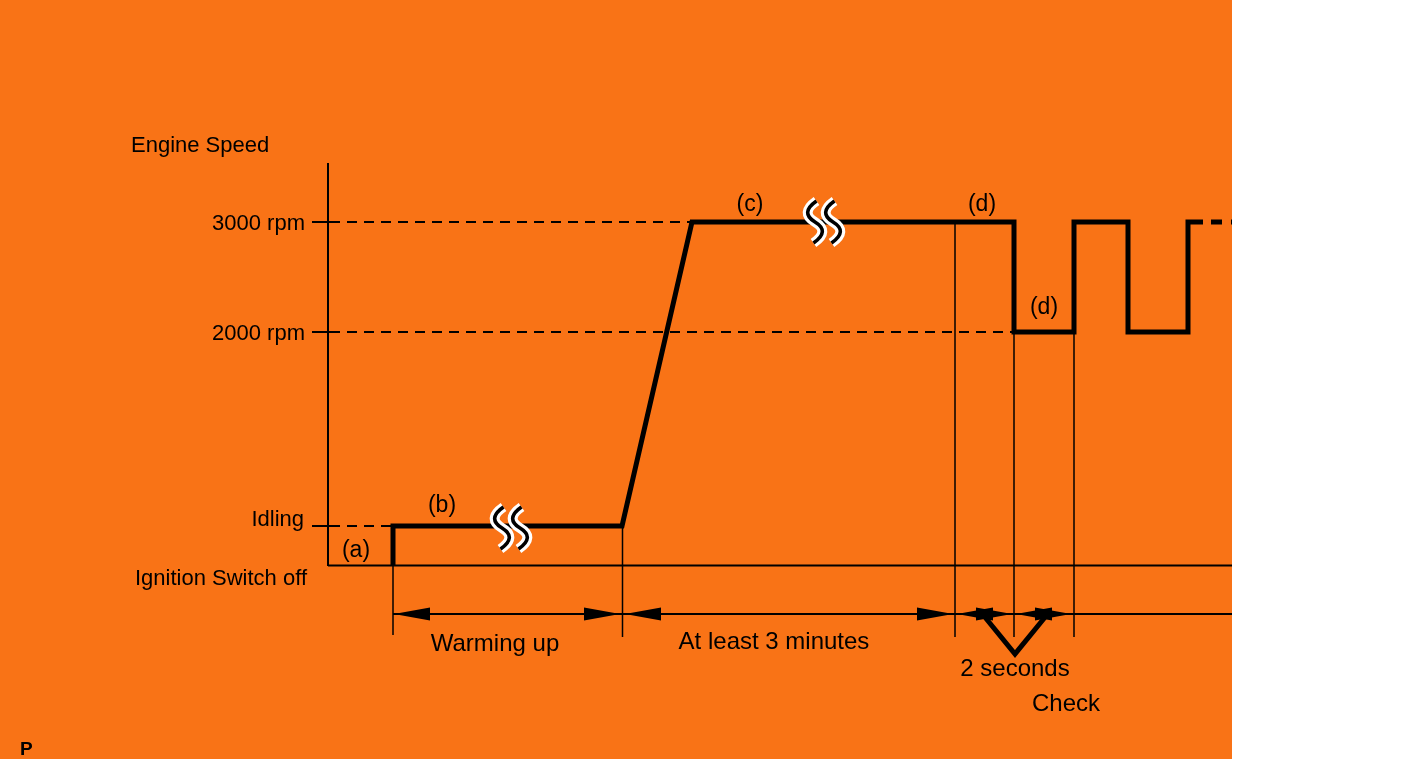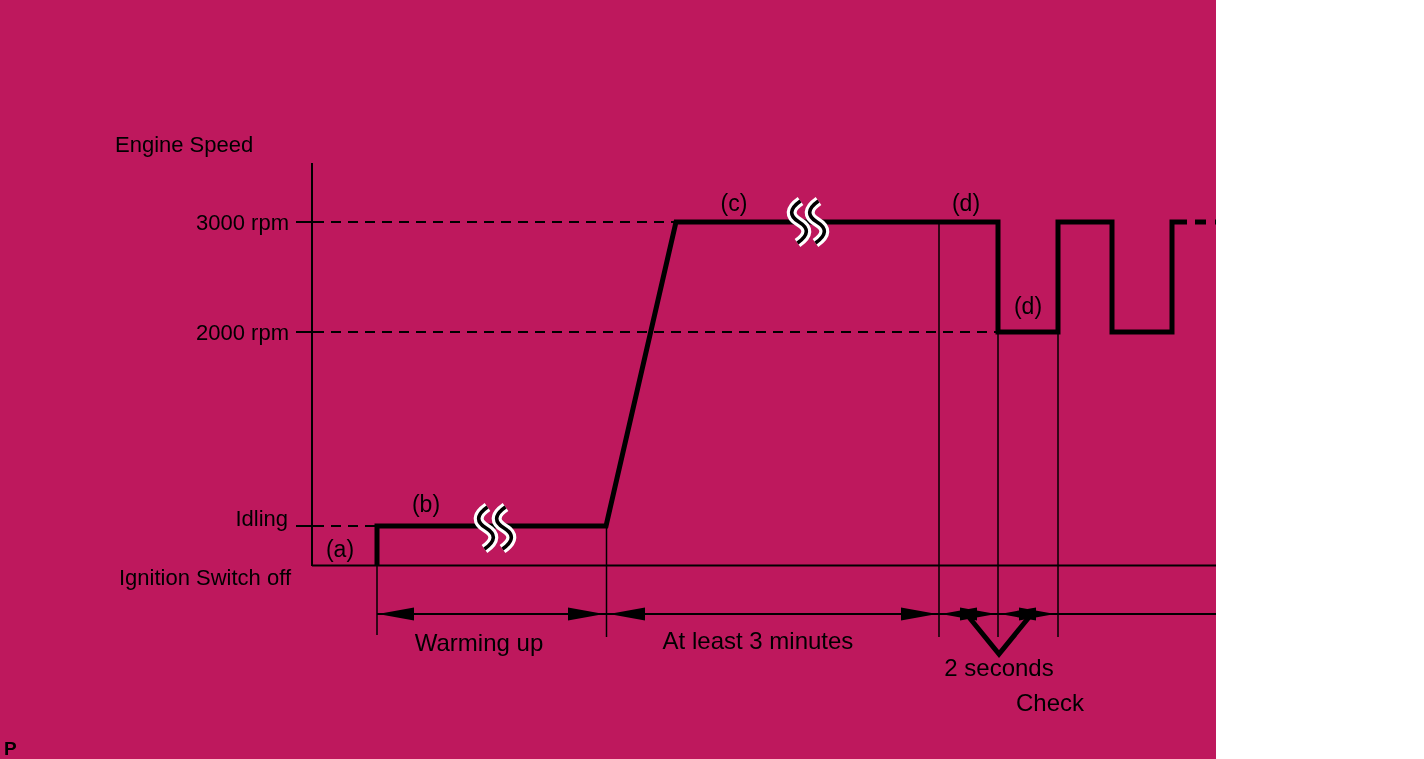--- a/index.html
+++ b/index.html
@@ -1,22 +1,23 @@
 <!DOCTYPE html>
 <html><head>
 <meta charset="utf-8">
 <style>
   html, body { margin: 0; padding: 0; background: #ffffff; }
   .stage {
     position: relative;
     width: 1216px;
     height: 759px;
-    background: #be185d;
+    background: #f97316;
     overflow: hidden;
     font-family: "Liberation Sans", sans-serif;
+    padding-left: 16px;
   }
   svg text {
     fill: #000000;
     font-family: "Liberation Sans", sans-serif;
   }
   .lbl22 { font-size: 22px; }
   .lbl24 { font-size: 24px; }
   .mark  { font-size: 23px; }
   .pmark { font-size: 19px; font-weight: bold; }
 </style>

